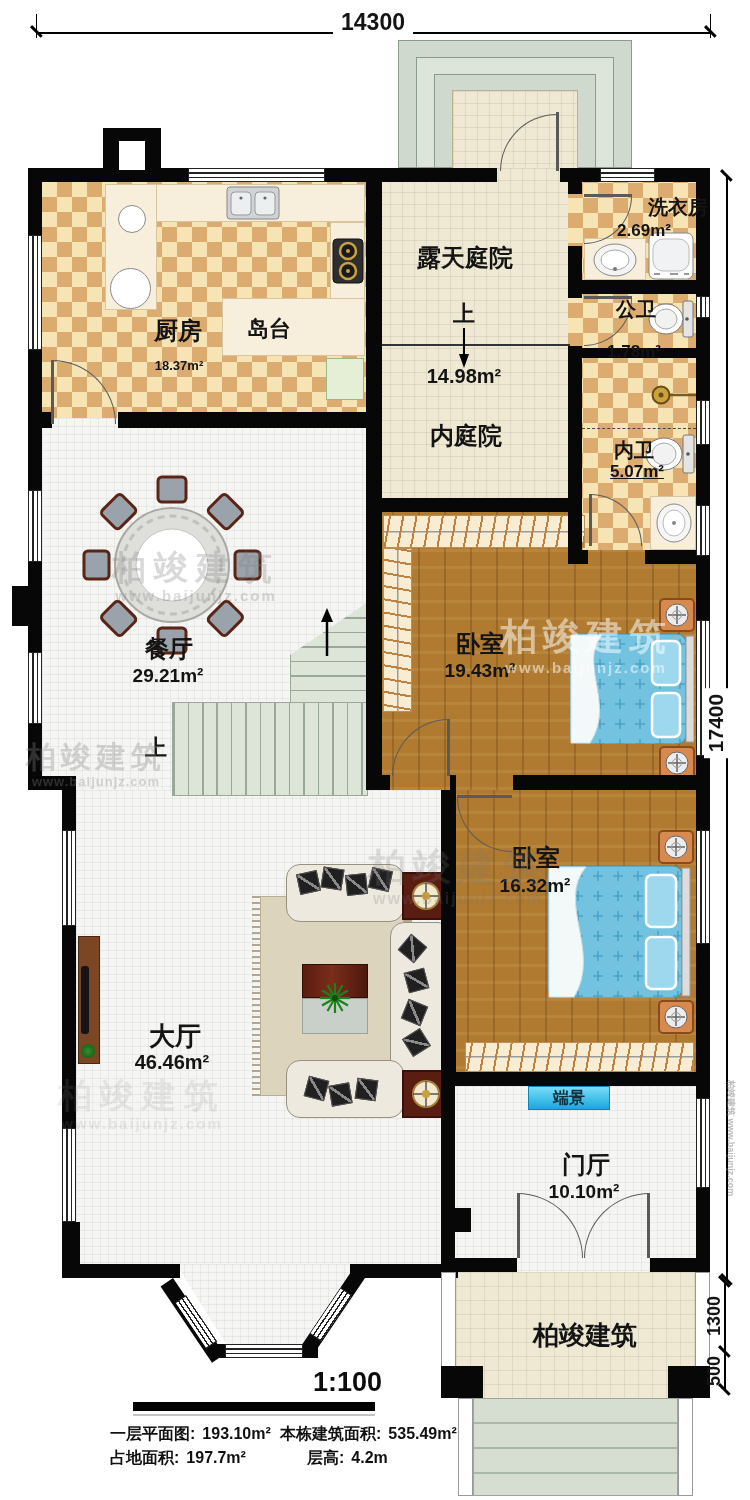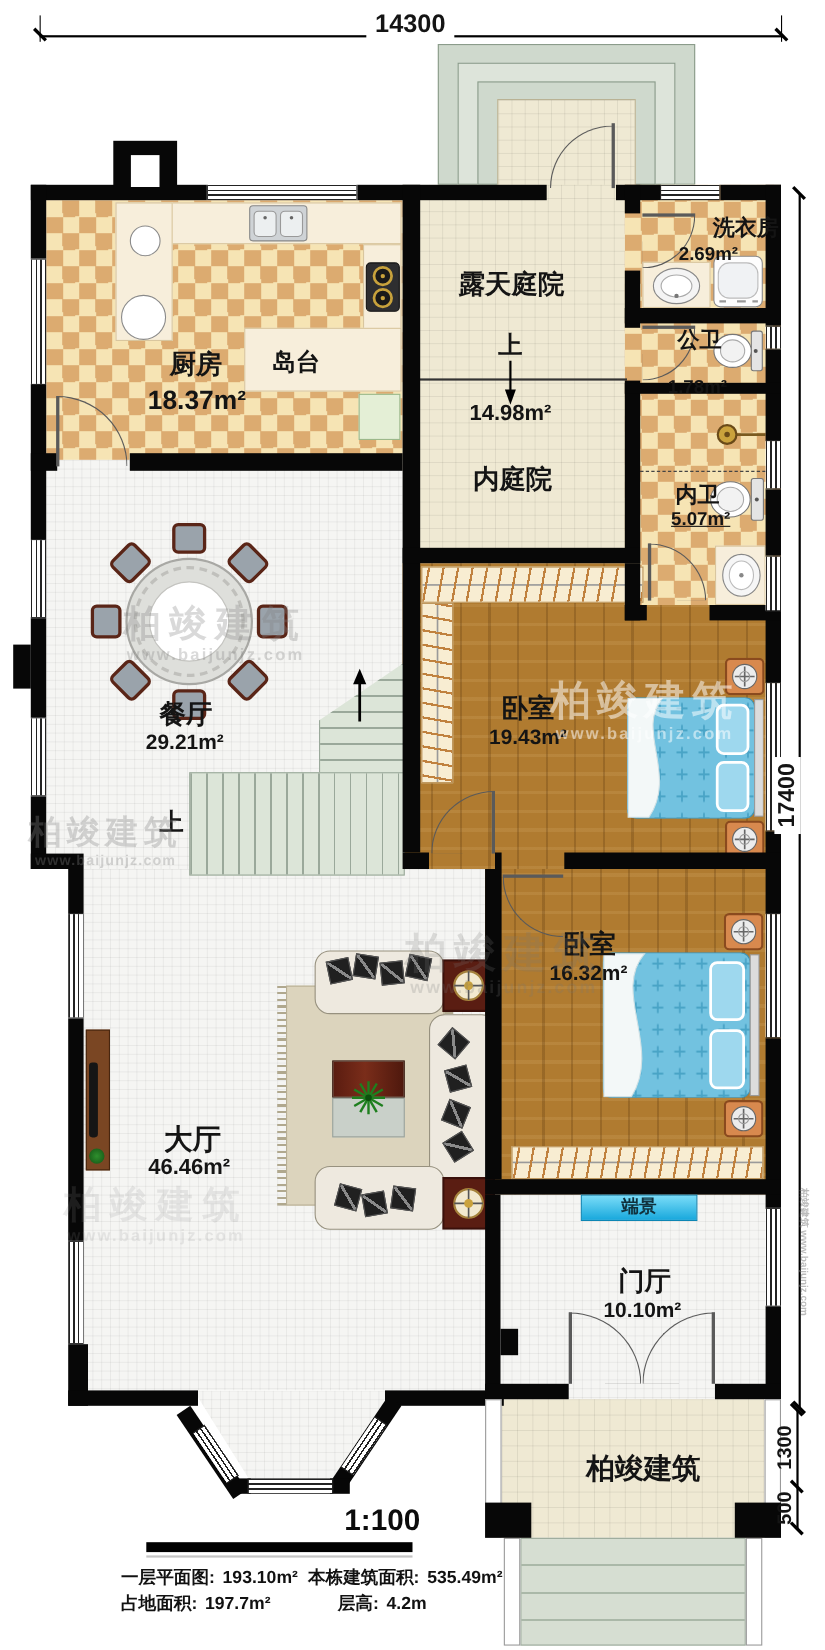--- a/index.html
+++ b/index.html
@@ -266,21 +266,21 @@
   <svg class="furn" style="left:402px;top:1070px;" width="48" height="48" viewBox="0 0 48 48">
     <rect x="1" y="1" width="46" height="46" fill="#5a1d12" stroke="#3a100a" stroke-width="2"></rect>
     <circle cx="24" cy="24" r="13" fill="#f2e9cf" stroke="#a5823c" stroke-width="2"></circle>
     <path d="M24,11 V37 M11,24 H37" stroke="#555" stroke-width="1.5"></path>
       <circle cx="24" cy="24" r="4" fill="#caa23c"></circle>
   </svg>
   <div class="furn" style="left:78px;top:936px;width:22px;height:128px;background:#7a4623;border:1px solid #48260f;"></div>
   <div class="furn" style="left:81px;top:966px;width:8px;height:68px;background:#151515;border-radius:3px;"></div>
   <div class="furn" style="left:81px;top:1044px;width:14px;height:14px;border-radius:50%;background:radial-gradient(circle,#2e8f2e,#145214);"></div>
 
-  <div class="abs" style="left:528px;top:1086px;width:106px;height:24px;z-index:5;background:linear-gradient(#7adcf8,#18a8dc);border:1px solid #0d86b4;text-align:center;">
+  <div class="abs" style="left:528px;top:1086px;width:82px;height:24px;z-index:5;background:linear-gradient(#7adcf8,#18a8dc);border:1px solid #0d86b4;text-align:center;">
     <span class="abs" style="position:static;font-size:16px;font-weight:700;color:#10303c;line-height:22px;">端景</span>
   </div>
 
   <div class="abs" style="left:473px;top:1398px;width:205px;height:98px;z-index:1;background:#d6ded2;border:1px solid #9aa89a;background-image:repeating-linear-gradient(180deg,transparent 0 23px,#aab8a8 23px 25px);"></div>
   <div class="abs" style="left:458px;top:1398px;width:15px;height:98px;background:#fff;border:1px solid #999;z-index:1;"></div>
   <div class="abs" style="left:678px;top:1398px;width:15px;height:98px;background:#fff;border:1px solid #999;z-index:1;"></div>
 
   <div>
 
     <div class="w" style="left:28px;top:168px;width:160px;height:14px;"></div>
@@ -379,21 +379,21 @@
     <div class="leaf" style="left:447px;top:719px;width:2.5px;height:57px;"></div>
     <div class="arc" style="left:457px;top:797px;width:55px;height:55px;border-bottom:1.6px solid #5a5a5a;border-left:1.6px solid #5a5a5a;border-bottom-left-radius:100% 100%;"></div>
     <div class="leaf" style="left:457px;top:795px;width:55px;height:2.5px;"></div>
     <div class="arc" style="left:517px;top:1193px;width:66px;height:65px;border-top:1.6px solid #5a5a5a;border-right:1.6px solid #5a5a5a;border-top-right-radius:100% 100%;"></div>
     <div class="leaf" style="left:517px;top:1193px;width:2.5px;height:65px;"></div>
     <div class="arc" style="left:584px;top:1193px;width:66px;height:65px;border-top:1.6px solid #5a5a5a;border-left:1.6px solid #5a5a5a;border-top-left-radius:100% 100%;"></div>
     <div class="leaf" style="left:647px;top:1193px;width:2.5px;height:65px;"></div>
   </div>
 
   <div class="lbl" style="left:178px;top:331px;font-size:24px;">厨房</div>
-  <div class="lbl" style="left:179px;top:365px;font-size:24px;">18.37m²</div>
+  <div class="lbl" style="left:179px;top:365px;font-size:13px;">18.37m²</div>
   <div class="lbl" style="left:269px;top:329px;font-size:22px;">岛台</div>
   <div class="lbl" style="left:465px;top:258px;font-size:24px;">露天庭院</div>
   <div class="lbl" style="left:464px;top:314px;font-size:22px;">上</div>
   <svg class="abs" style="left:455px;top:326px;z-index:6;" width="18" height="42" viewBox="0 0 18 42">
     <line x1="9" y1="2" x2="9" y2="30" stroke="#000" stroke-width="2"></line>
     <polygon points="4,28 9,42 14,28" fill="#000"></polygon>
   </svg>
   <div class="lbl" style="left:464px;top:376px;font-size:20px;">14.98m²</div>
   <div class="lbl" style="left:466px;top:436px;font-size:24px;">内庭院</div>
   <div class="lbl" style="left:645px;top:207px;font-size:20px;margin-left:33px;">洗衣房</div>

